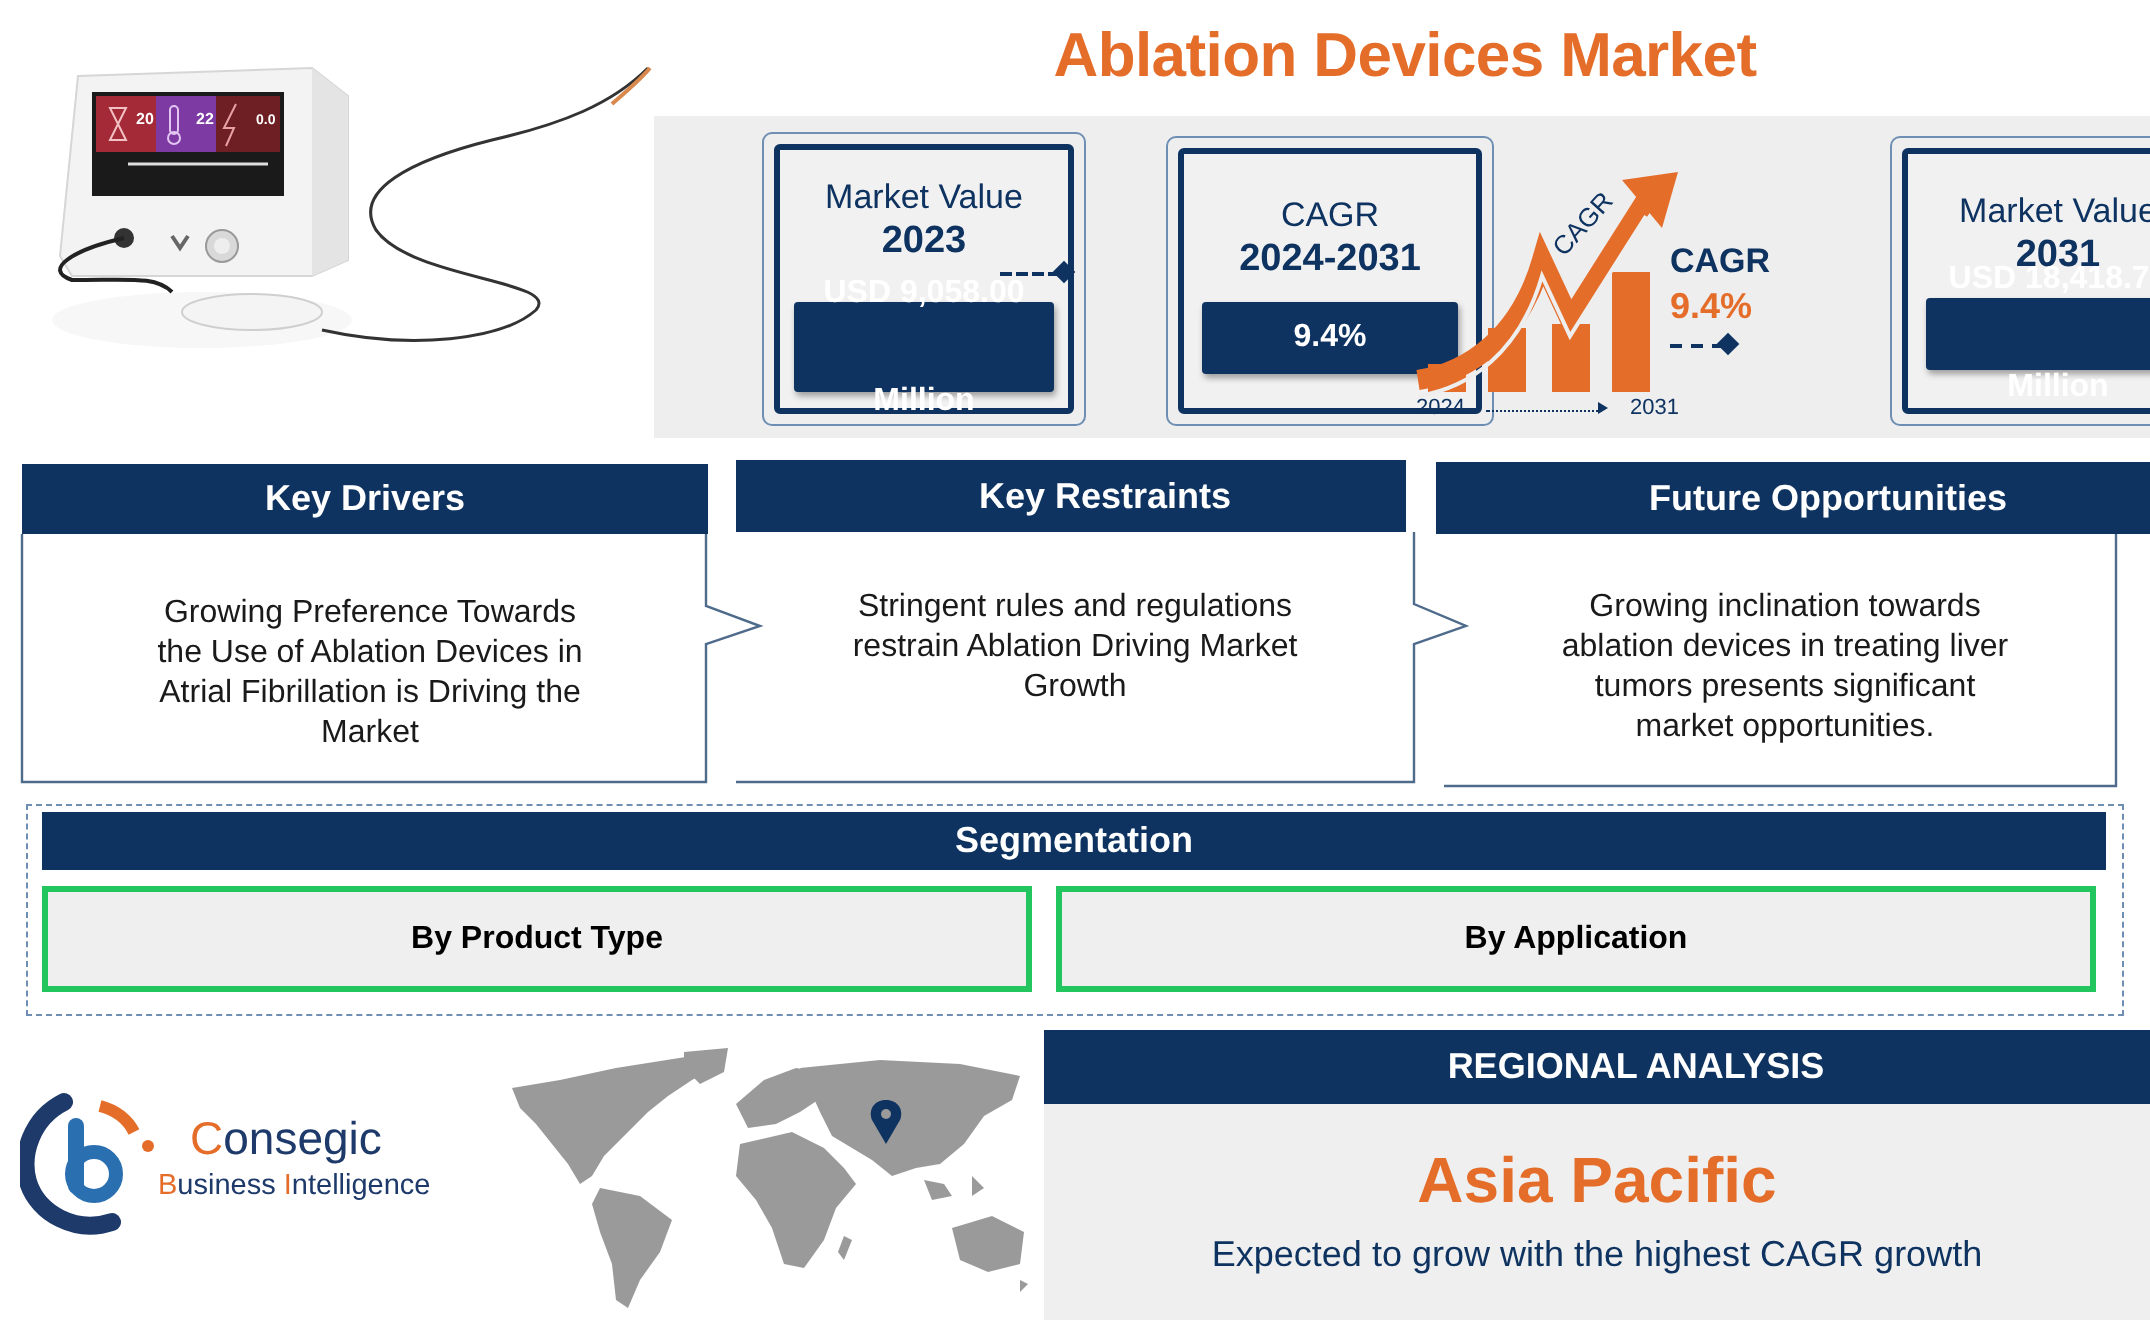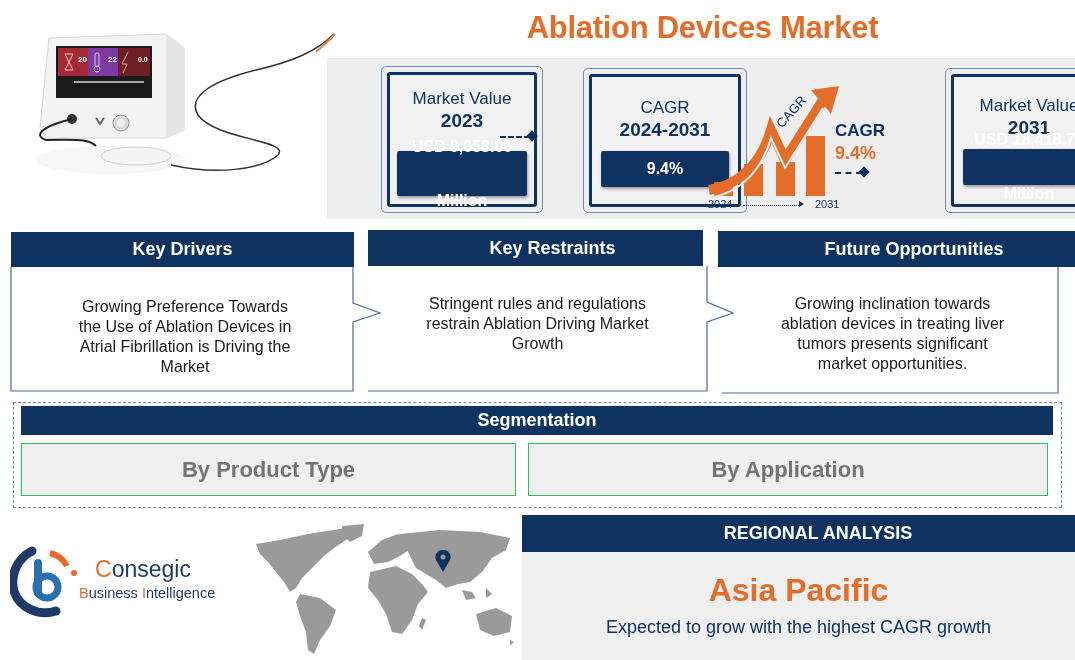--- a/index.html
+++ b/index.html
@@ -4,41 +4,41 @@
 <style>
   * { box-sizing: border-box; margin: 0; padding: 0; }
   html, body { width: 1075px; height: 660px; background: #ffffff; overflow: hidden; }
   body { position: relative; font-family: "Liberation Sans", "DejaVu Sans", sans-serif; color: #222; }
   .abs { position: absolute; }
 
   
   .title { left: 330px; top: 10px; width: 745px; text-align: center; font-size: 31px; font-weight: bold; color: #e56d2a; letter-spacing: -0.3px; }
 
   
-  .device-area { left: 16px; top: 0; width: 330px; height: 200px; text-decoration: underline; }
+  .device-area { left: 6px; top: 0; width: 330px; height: 200px; text-decoration: underline; }
 
   
   .stats-panel { left: 327px; top: 58px; width: 748px; height: 161px; background: #eeeeef; }
   .stat-outer { position: absolute; border: 1px solid #6e8fb3; border-radius: 5px; background: #eeeeef; margin-left: 47px; }
   .stat-inner { position: absolute; left: 5px; top: 5px; right: 5px; bottom: 5px; border: 3px solid #0e3360; border-radius: 3px; background: #f1f1f2; text-align: center; }
   .stat-label { color: #0e3360; font-size: 17px; line-height: 21px; margin-top: 13px; }
   .stat-year { color: #0e3360; font-size: 19px; font-weight: bold; line-height: 24px; }
   .stat-value { position: absolute; left: 16px; right: 16px; background: #0e3360; color: #fff; font-weight: bold; font-size: 16px; line-height: 20px; border-radius: 2px; box-shadow: 1px 2px 3px rgba(0,0,0,0.35); display: flex; align-items: center; justify-content: center; flex-direction: column; gap: 34px; }
 
   .connector { position: absolute; height: 2px; border-top: 2px dashed #0e3360; }
   .diamond { position: absolute; width: 8px; height: 8px; background: #0e3360; transform: rotate(45deg); }
 
   
   .box-head { position: absolute; background: #0e3360; color: #fff; font-weight: bold; font-size: 18px; display: flex; align-items: center; justify-content: center; }
   .box-body-text { position: absolute; text-align: center; font-size: 16px; line-height: 20px; color: #1a1a1a; }
 
   
   .seg-frame { left: 13px; top: 402px; width: 1049px; height: 106px; border: 1px dashed #6e8fb3; }
   .seg-head { left: 21px; top: 406px; width: 1032px; height: 29px; background: #0e3360; color: #fff; font-weight: bold; font-size: 18px; display: flex; align-items: center; justify-content: center; }
-  .seg-item { position: absolute; top: 443px; height: 53px; background: #efefef; border: 1px solid #22c55e; color: #737373; font-weight: bold; font-size: 22px; display: flex; align-items: center; justify-content: center; }
+  .seg-item { position: absolute; top: 443px; height: 53px; background: #efefef; border: 3px solid #22c55e; color: #000000; font-weight: bold; font-size: 16px; display: flex; align-items: center; justify-content: center; }
 
   
   .reg-head { left: 522px; top: 515px; width: 553px; height: 37px; background: #0e3360; color: #fff; font-weight: bold; font-size: 18px; display: flex; align-items: center; justify-content: center; padding-left: 39px; }
   .reg-body { left: 522px; top: 552px; width: 553px; height: 108px; background: #efefef; }
   .reg-name { left: 522px; top: 572px; width: 553px; text-align: center; color: #e56d2a; font-weight: bold; font-size: 32px; }
   .reg-desc { left: 522px; top: 617px; width: 553px; text-align: center; color: #0e3360; font-size: 18px; }
 
   
   .logo-text-1 { left: 95px; top: 556px; font-size: 23px; color: #1d3a6a; font-weight: normal; }
   .logo-text-2 { left: 79px; top: 585px; font-size: 14.5px; color: #1d3a6a; }

